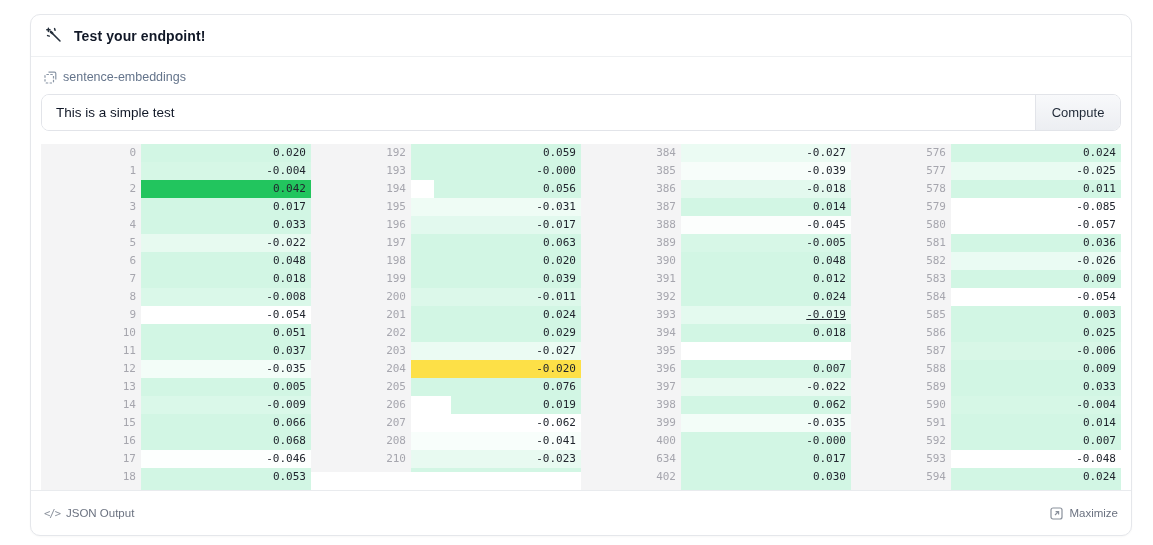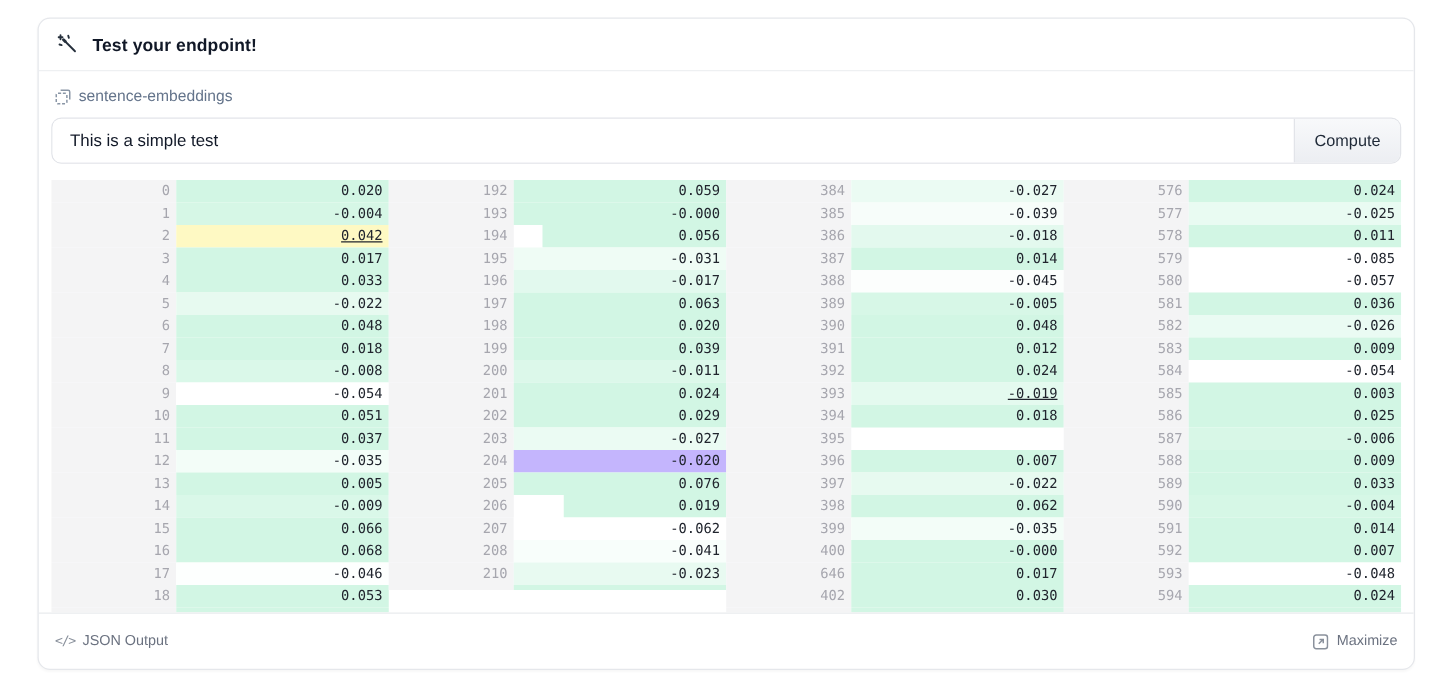--- a/index.html
+++ b/index.html
@@ -75,21 +75,21 @@
           <div class="trow">
             <div class="idx-cell">0</div>
             <div class="val-cell" style="background: rgb(210, 246, 228);">0.020</div>
           </div>
           <div class="trow">
             <div class="idx-cell">1</div>
             <div class="val-cell" style="background: rgb(214, 247, 230);">-0.004</div>
           </div>
           <div class="trow">
             <div class="idx-cell">2</div>
-            <div class="val-cell" style="background: #fef9c3; text-decoration: underline;">0.042</div>
+            <div class="val-cell" style="background: #22c55e;">0.042</div>
           </div>
           <div class="trow">
             <div class="idx-cell">3</div>
             <div class="val-cell" style="background: rgb(210, 246, 228);">0.017</div>
           </div>
           <div class="trow">
             <div class="idx-cell">4</div>
             <div class="val-cell" style="background: rgb(210, 246, 228);">0.033</div>
           </div>
           <div class="trow">
@@ -197,21 +197,21 @@
           <div class="trow">
             <div class="idx-cell">202</div>
             <div class="val-cell" style="background: rgb(210, 246, 228);">0.029</div>
           </div>
           <div class="trow">
             <div class="idx-cell">203</div>
             <div class="val-cell" style="background: rgb(235, 251, 243);">-0.027</div>
           </div>
           <div class="trow">
             <div class="idx-cell">204</div>
-            <div class="val-cell" style="background: #c4b5fd;">-0.020</div>
+            <div class="val-cell" style="background: #fde047;">-0.020</div>
           </div>
           <div class="trow">
             <div class="idx-cell">205</div>
             <div class="val-cell" style="background: rgb(210, 246, 228);">0.076</div>
           </div>
           <div class="trow">
             <div class="idx-cell">206</div>
             <div class="val-cell" style="background: rgb(210, 246, 228); margin-left: 40px;">0.019</div>
           </div>
           <div class="trow">
@@ -293,21 +293,21 @@
           </div>
           <div class="trow">
             <div class="idx-cell">399</div>
             <div class="val-cell" style="background: rgb(243, 253, 248);">-0.035</div>
           </div>
           <div class="trow">
             <div class="idx-cell">400</div>
             <div class="val-cell" style="background: rgb(210, 246, 228);">-0.000</div>
           </div>
           <div class="trow">
-            <div class="idx-cell">646</div>
+            <div class="idx-cell">634</div>
             <div class="val-cell" style="background: rgb(210, 246, 228);">0.017</div>
           </div>
           <div class="trow">
             <div class="idx-cell">402</div>
             <div class="val-cell" style="background: rgb(210, 246, 228);">0.030</div>
           </div>
           <div class="trow partial">
             <div class="idx-cell"></div>
             <div class="val-cell" style="background: rgb(210, 246, 228);"></div>
           </div>

